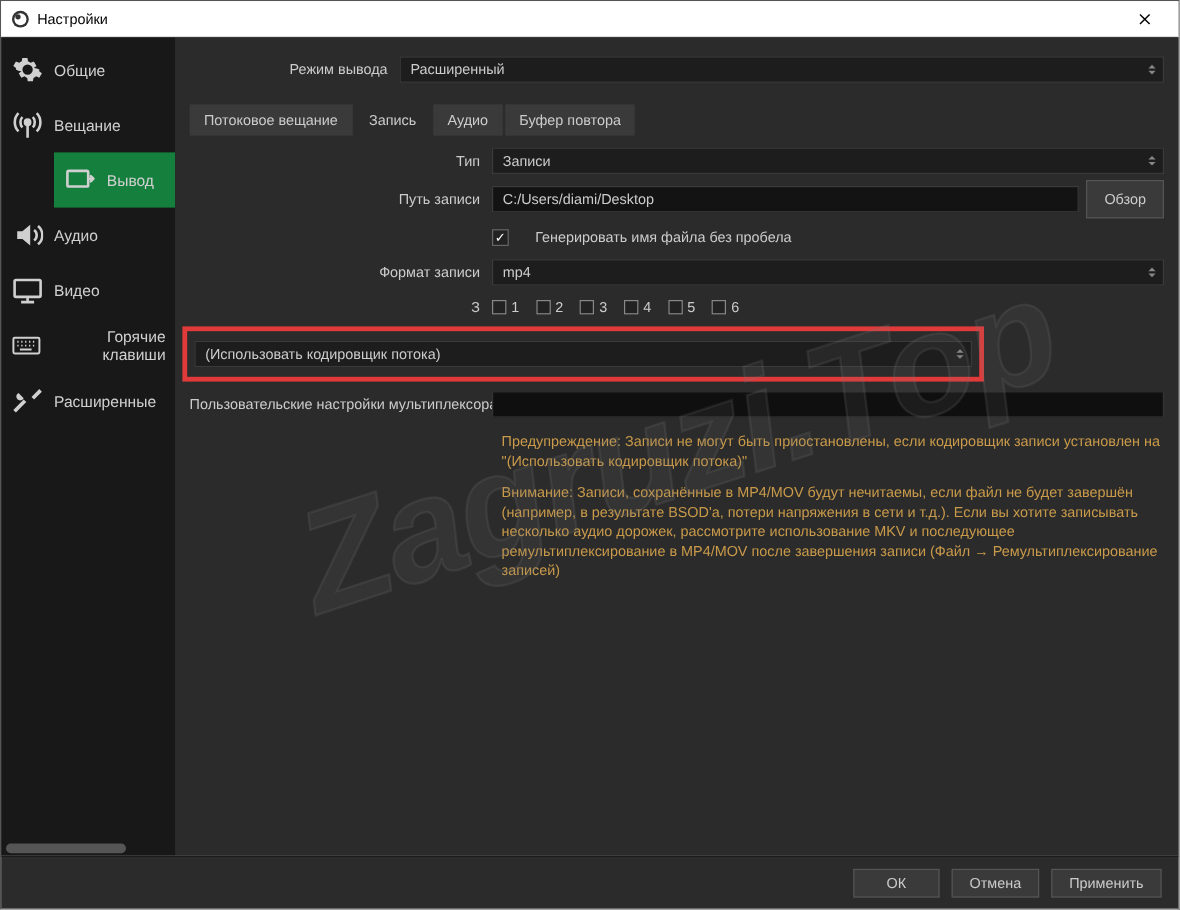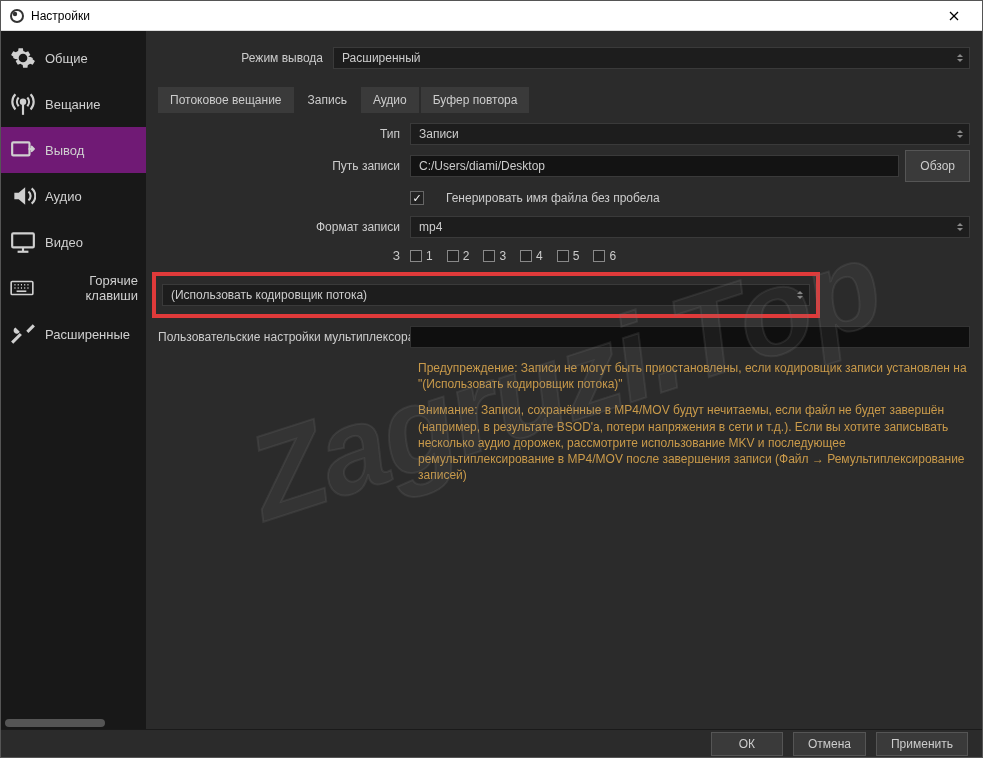--- a/index.html
+++ b/index.html
@@ -9,21 +9,21 @@
 
 .titlebar { height: 30px; background: #fff; display: flex; align-items: center; padding: 0 8px; border-bottom: 1px solid #ddd; }
 .titlebar-icon { width: 16px; height: 16px; margin-right: 6px; }
 .titlebar-title { font-size: 12px; color: #000; flex: 1; }
 .titlebar-close { width: 40px; height: 28px; display: flex; align-items: center; justify-content: center; cursor: pointer; font-size: 14px; }
 
 .content { flex: 1; background: #2b2b2b; display: flex; overflow: hidden; position: relative; }
 
 .sidebar { width: 145px; background: #181818; display: flex; flex-direction: column; padding-top: 4px; position: relative; text-align: right; }
 .sidebar-item { height: 46px; display: flex; align-items: center; padding: 0 8px; color: #d0d0d0; font-size: 13px; cursor: pointer; gap: 8px; }
-.sidebar-item.active { background: #701a75; }
+.sidebar-item.active { background: #15803d; margin-left: 44px; }
 .sidebar-item .icon { width: 28px; height: 28px; display: flex; align-items: center; justify-content: center; }
 .sidebar-scrollbar { position: absolute; bottom: 2px; left: 4px; width: 100px; height: 8px; background: #555; border-radius: 4px; }
 
 .main { flex: 1; background: #2b2b2b; padding: 8px 12px 0 12px; display: flex; flex-direction: column; position: relative; }
 
 .output-mode-row { display: flex; align-items: center; height: 30px; margin-bottom: 14px; margin-top: 4px; }
 .output-mode-label { width: 175px; text-align: right; color: #ccc; font-size: 12px; padding-right: 10px; }
 .combo { flex: 1; height: 22px; background: #1d1d1d; border: 1px solid #3a3a3a; color: #ccc; font-size: 12px; display: flex; align-items: center; padding: 0 8px; position: relative; }
 .combo .spinner { position: absolute; right: 2px; top: 0; bottom: 0; width: 14px; display: flex; flex-direction: column; justify-content: center; align-items: center; }
 .spinner-up, .spinner-down { width: 0; height: 0; border-left: 3px solid transparent; border-right: 3px solid transparent; }
@@ -50,21 +50,21 @@
 
 .highlight-row { border: 4px solid #e03a3a; padding: 8px 6px 8px 6px; margin: 2px 150px 6px -6px; display: flex; align-items: center; }
 .highlight-row .form-label { width: 250px; }
 
 .muxer-input { flex: 1; height: 22px; background: #0f0f0f; border: 1px solid #333; }
 
 .warning-block { margin-left: 260px; margin-top: 10px; font-size: 12px; line-height: 1.35; color: #c99a4a; max-width: 560px; }
 .warning-block p { margin-bottom: 10px; }
 .warning-block b { font-weight: normal; }
 
-.footer { height: 28px; background: #2b2b2b; display: flex; align-items: center; justify-content: flex-end; padding: 0 14px; gap: 10px; border-top: 1px solid #1a1a1a; }
+.footer { height: 44px; background: #2b2b2b; display: flex; align-items: center; justify-content: flex-end; padding: 0 14px; gap: 10px; border-top: 1px solid #1a1a1a; }
 .footer .btn { height: 24px; min-width: 72px; justify-content: center; }
 
 .watermark { position: absolute; left: 0; top: 0; right: 0; bottom: 0; pointer-events: none; display: flex; align-items: center; justify-content: center; }
 .watermark-text { font-size: 120px; font-weight: bold; font-style: italic; color: rgba(120,120,120,0.12); transform: rotate(-18deg); -webkit-text-stroke: 2px rgba(120,120,120,0.18); letter-spacing: -2px; }
 
 svg { display: block; }
 </style>
 </head>
 <body>
 

